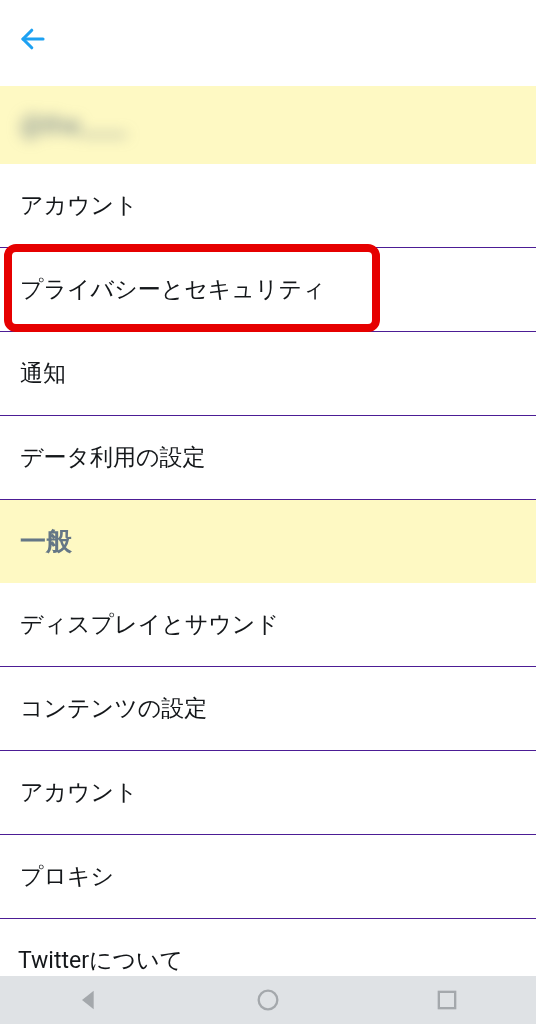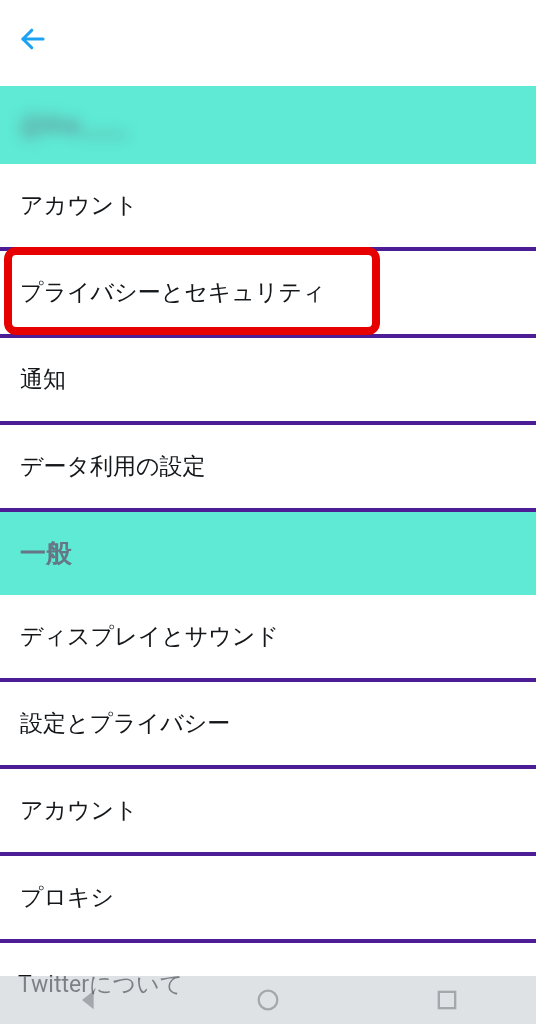--- a/index.html
+++ b/index.html
@@ -23,38 +23,38 @@
       font-size: 32px;
       margin-right: 34px;
       cursor: pointer;
     }
     .header-title {
       font-size: 28px;
       font-weight: 700;
       color: #14171a;
     }
     .section-header {
-      background: #5eead4;
+      background: #fef9c3;
       padding: 24px 20px;
     }
     .username {
       font-size: 26px;
       color: #657786;
       filter: blur(7px);
     }
     .section-label {
       font-size: 26px;
       font-weight: 700;
       color: #657786;
     }
     .list-item {
       padding: 26px 20px;
       font-size: 23px;
       color: #14171a;
-      border-bottom: 4px solid #4c1d95;
+      border-bottom: 1px solid #4c1d95;
       cursor: pointer;
       background: #fff;
     }
     .highlight-wrapper {
       position: relative;
     }
     .highlight-box {
       position: absolute;
       left: 4px;
       top: -4px;
@@ -110,21 +110,21 @@
 </div>
 
 <div class="list-item">通知</div>
 <div class="list-item">データ利用の設定</div>
 
 <div class="section-header">
   <div class="section-label">一般</div>
 </div>
 
 <div class="list-item">ディスプレイとサウンド</div>
-<div class="list-item">設定とプライバシー</div>
+<div class="list-item">コンテンツの設定</div>
 <div class="list-item">アカウント</div>
 <div class="list-item">プロキシ</div>
 <div class="list-item" style="border-bottom:none;padding-left:18px;">Twitterについて</div>
 
 <div class="nav-bar">
   <div class="nav-icon">
     <svg viewBox="0 0 24 24">
         <path d="M16 4 L6 12 L16 20 Z" fill="#3a3f44"></path>
       </svg>
   </div>

